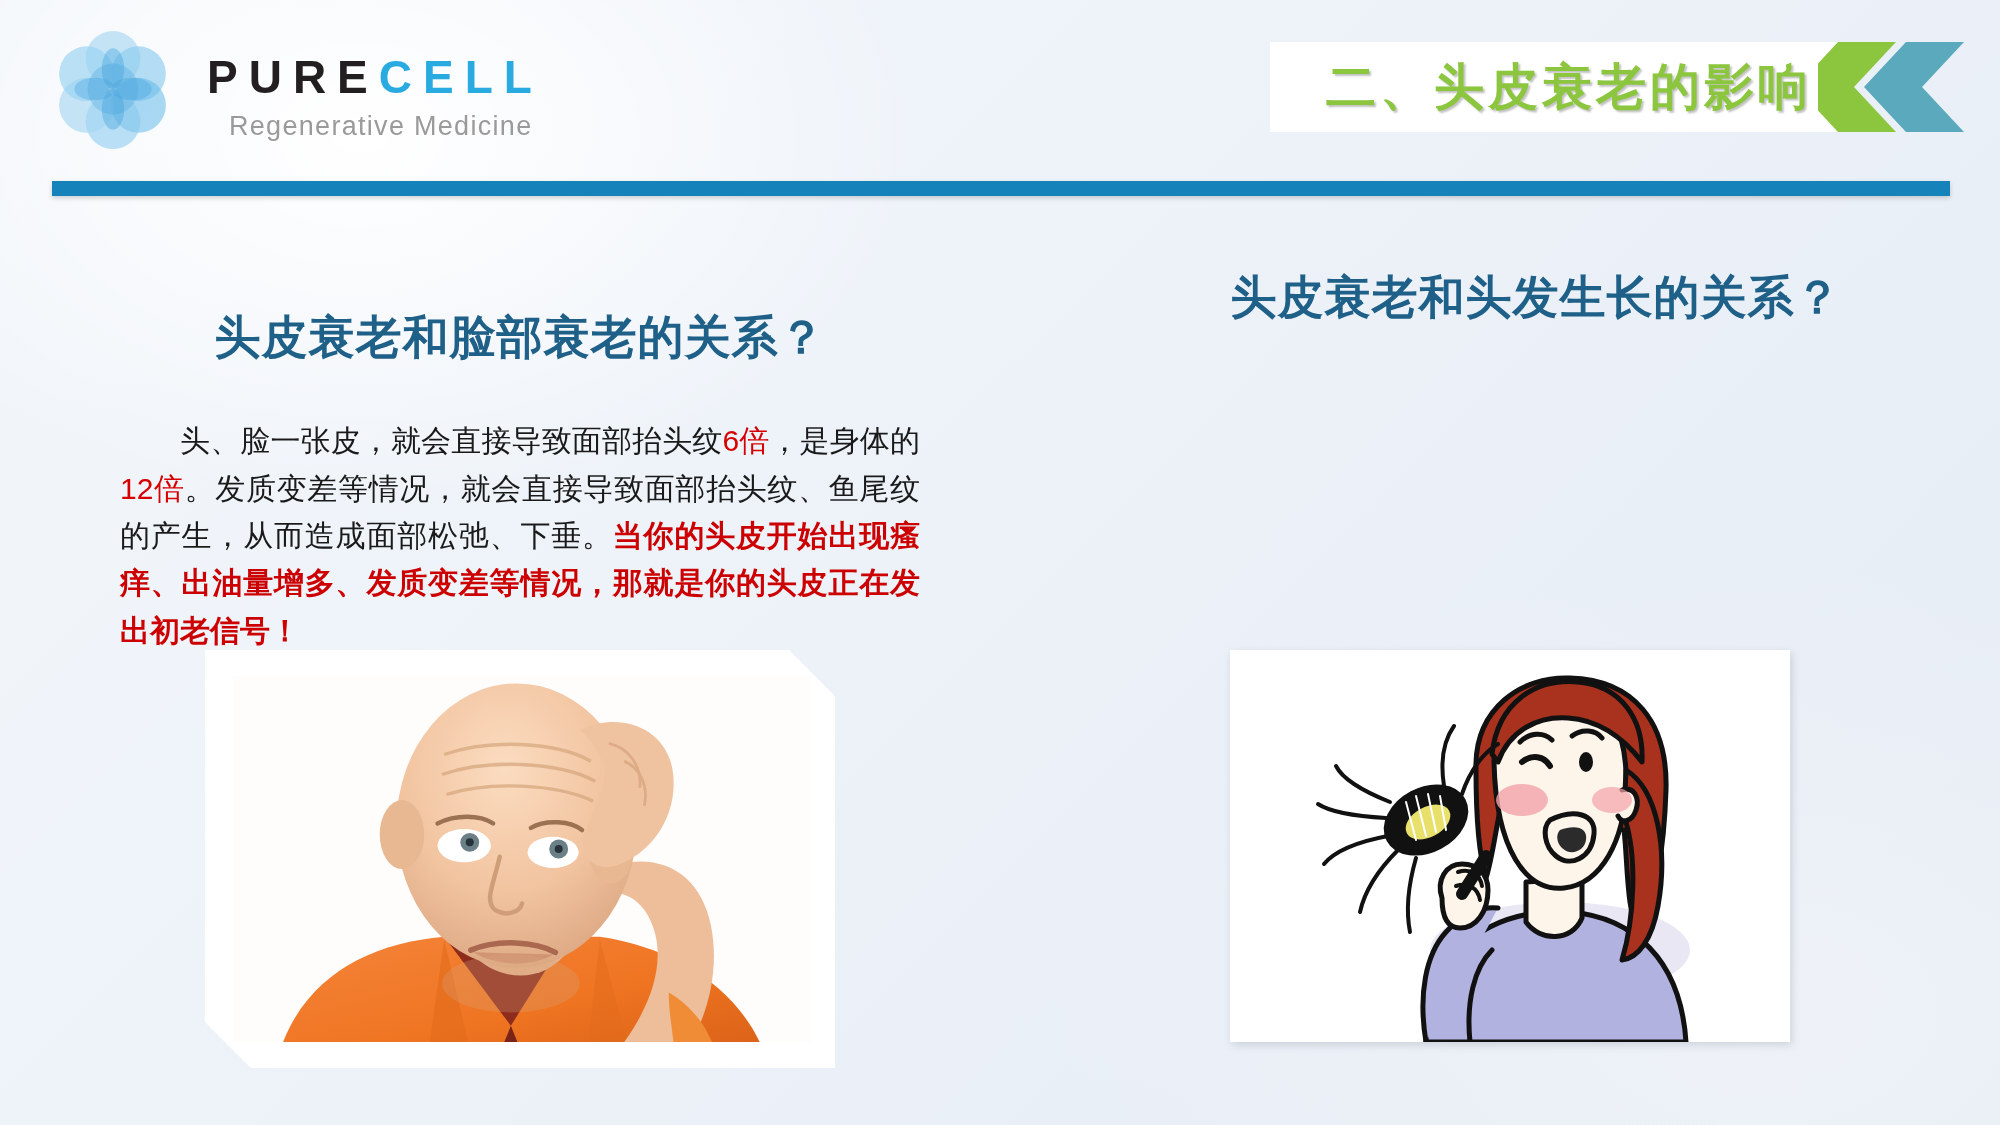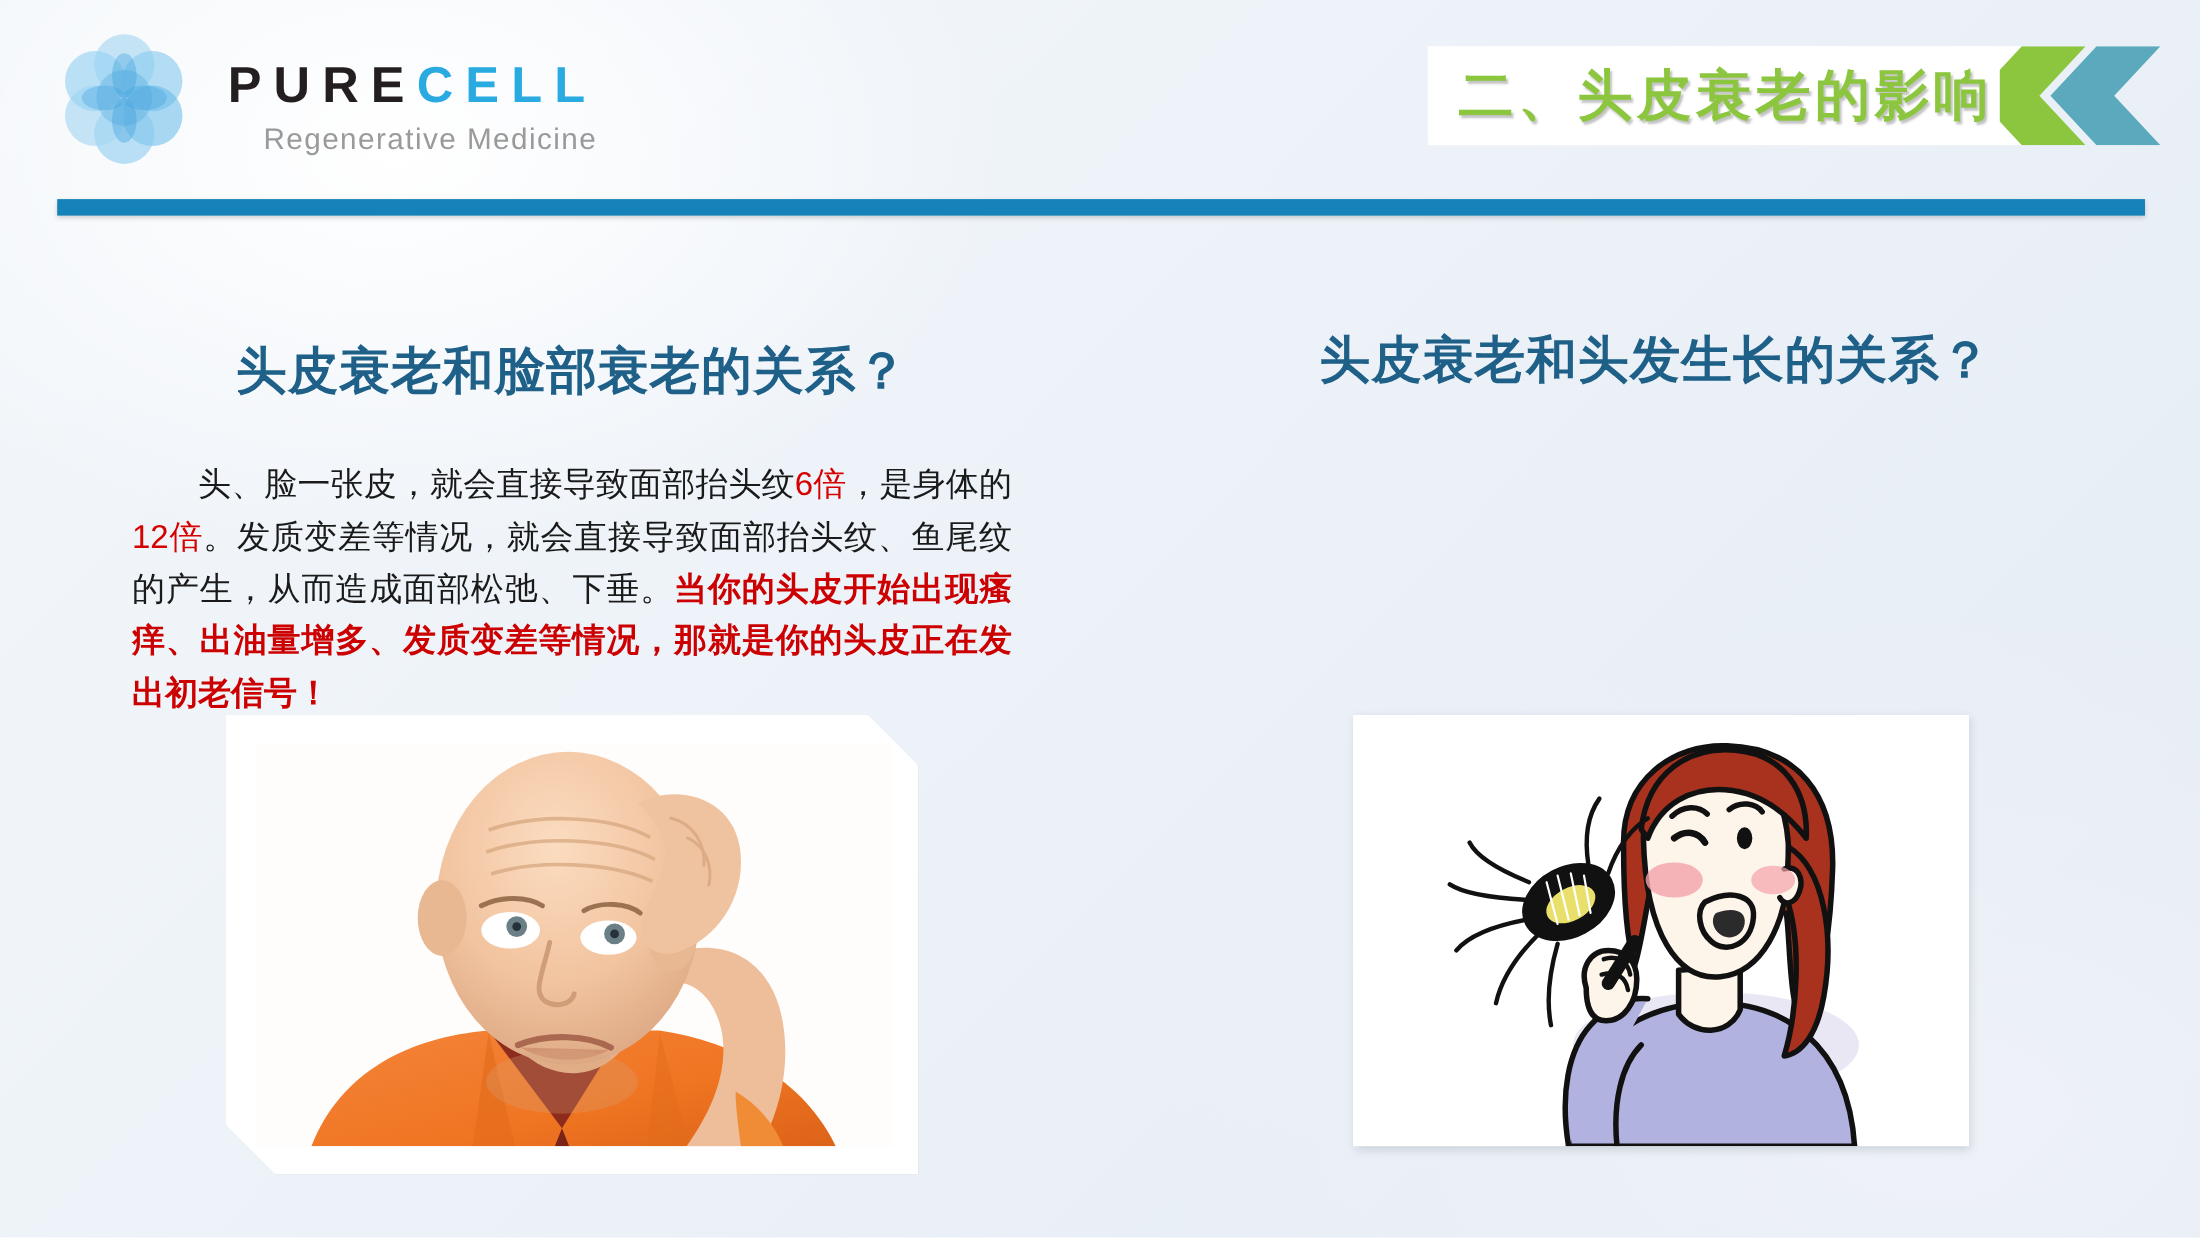--- a/index.html
+++ b/index.html
@@ -8,56 +8,56 @@
   body {
     font-family:"Liberation Sans","DejaVu Sans",sans-serif;
     background:
       radial-gradient(ellipse 900px 600px at 18% 12%, #ffffff 0%, rgba(255,255,255,0) 62%),
       radial-gradient(ellipse 1100px 700px at 88% 90%, #eef2f8 0%, rgba(238,242,248,0) 65%),
       linear-gradient(135deg, #f2f6fa 0%, #eef3f9 38%, #e9eff6 70%, #e6ecf4 100%);
     position:relative;
   }
 
   
-  .header { position:absolute; left:0; top:0; width:2000px; height:142px;text-align:right; }
+  .header { position:absolute; left:0; top:0; width:2000px; height:142px; }
 
   .logo-wrap { position:absolute; left:52px; top:26px; width:460px; height:120px; }
 
   .logo-flower { position:absolute; left:0; top:2px; width:122px; height:122px; }
 
   .logo-text { position:absolute; left:155px; top:28px; }
   .logo-name { font-size:46px; font-weight:bold; letter-spacing:11px; line-height:1; white-space:nowrap; }
   .logo-pure { color:#231f20; }
   .logo-cell { color:#29abe2; }
   .logo-tag { font-size:27px; color:#9a9a9a; letter-spacing:1.3px; margin-top:11px; margin-left:22px; }
 
   
   .title-plate {
     position:absolute; right:162px; top:42px; height:90px;
-    background:#ffffff; padding:0 26px 0 28px;
+    background:#ffffff; padding:0 26px 0 56px;
     display:flex; align-items:center;
   }
   .title-text {
     font-size:50px; font-weight:bold; color:#8cc63e;
     letter-spacing:4px; white-space:nowrap;
     text-shadow:2px 2px 2px rgba(120,120,120,.45);
     font-family:"Liberation Sans","DejaVu Sans",sans-serif;
   }
   .chevrons { position:absolute; right:22px; top:42px; width:160px; height:90px; }
 
   .divider {
     position:absolute; left:52px; top:181px; width:1898px; height:15px;
     background:#1583b9;
     box-shadow:0 2px 5px rgba(0,0,0,.18);
   }
 
   
   .col { position:absolute; top:270px; }
   .col-left  { left:120px;  width:800px;margin-top:40px; }
-  .col-right { left:1105px; width:800px;margin-top:30px; }
+  .col-right { left:1136px; width:800px; }
 
   .col-heading {
     font-size:46px; font-weight:bold; color:#1f6089;
     text-align:center; letter-spacing:1px; line-height:1.2;
     font-family:"Liberation Sans","DejaVu Sans",sans-serif;
   }
   .col-right .col-heading { text-align:center; }
 
   .body-text {
     margin-top:52px; font-size:30px; line-height:1.58; color:#1a1a1a;

